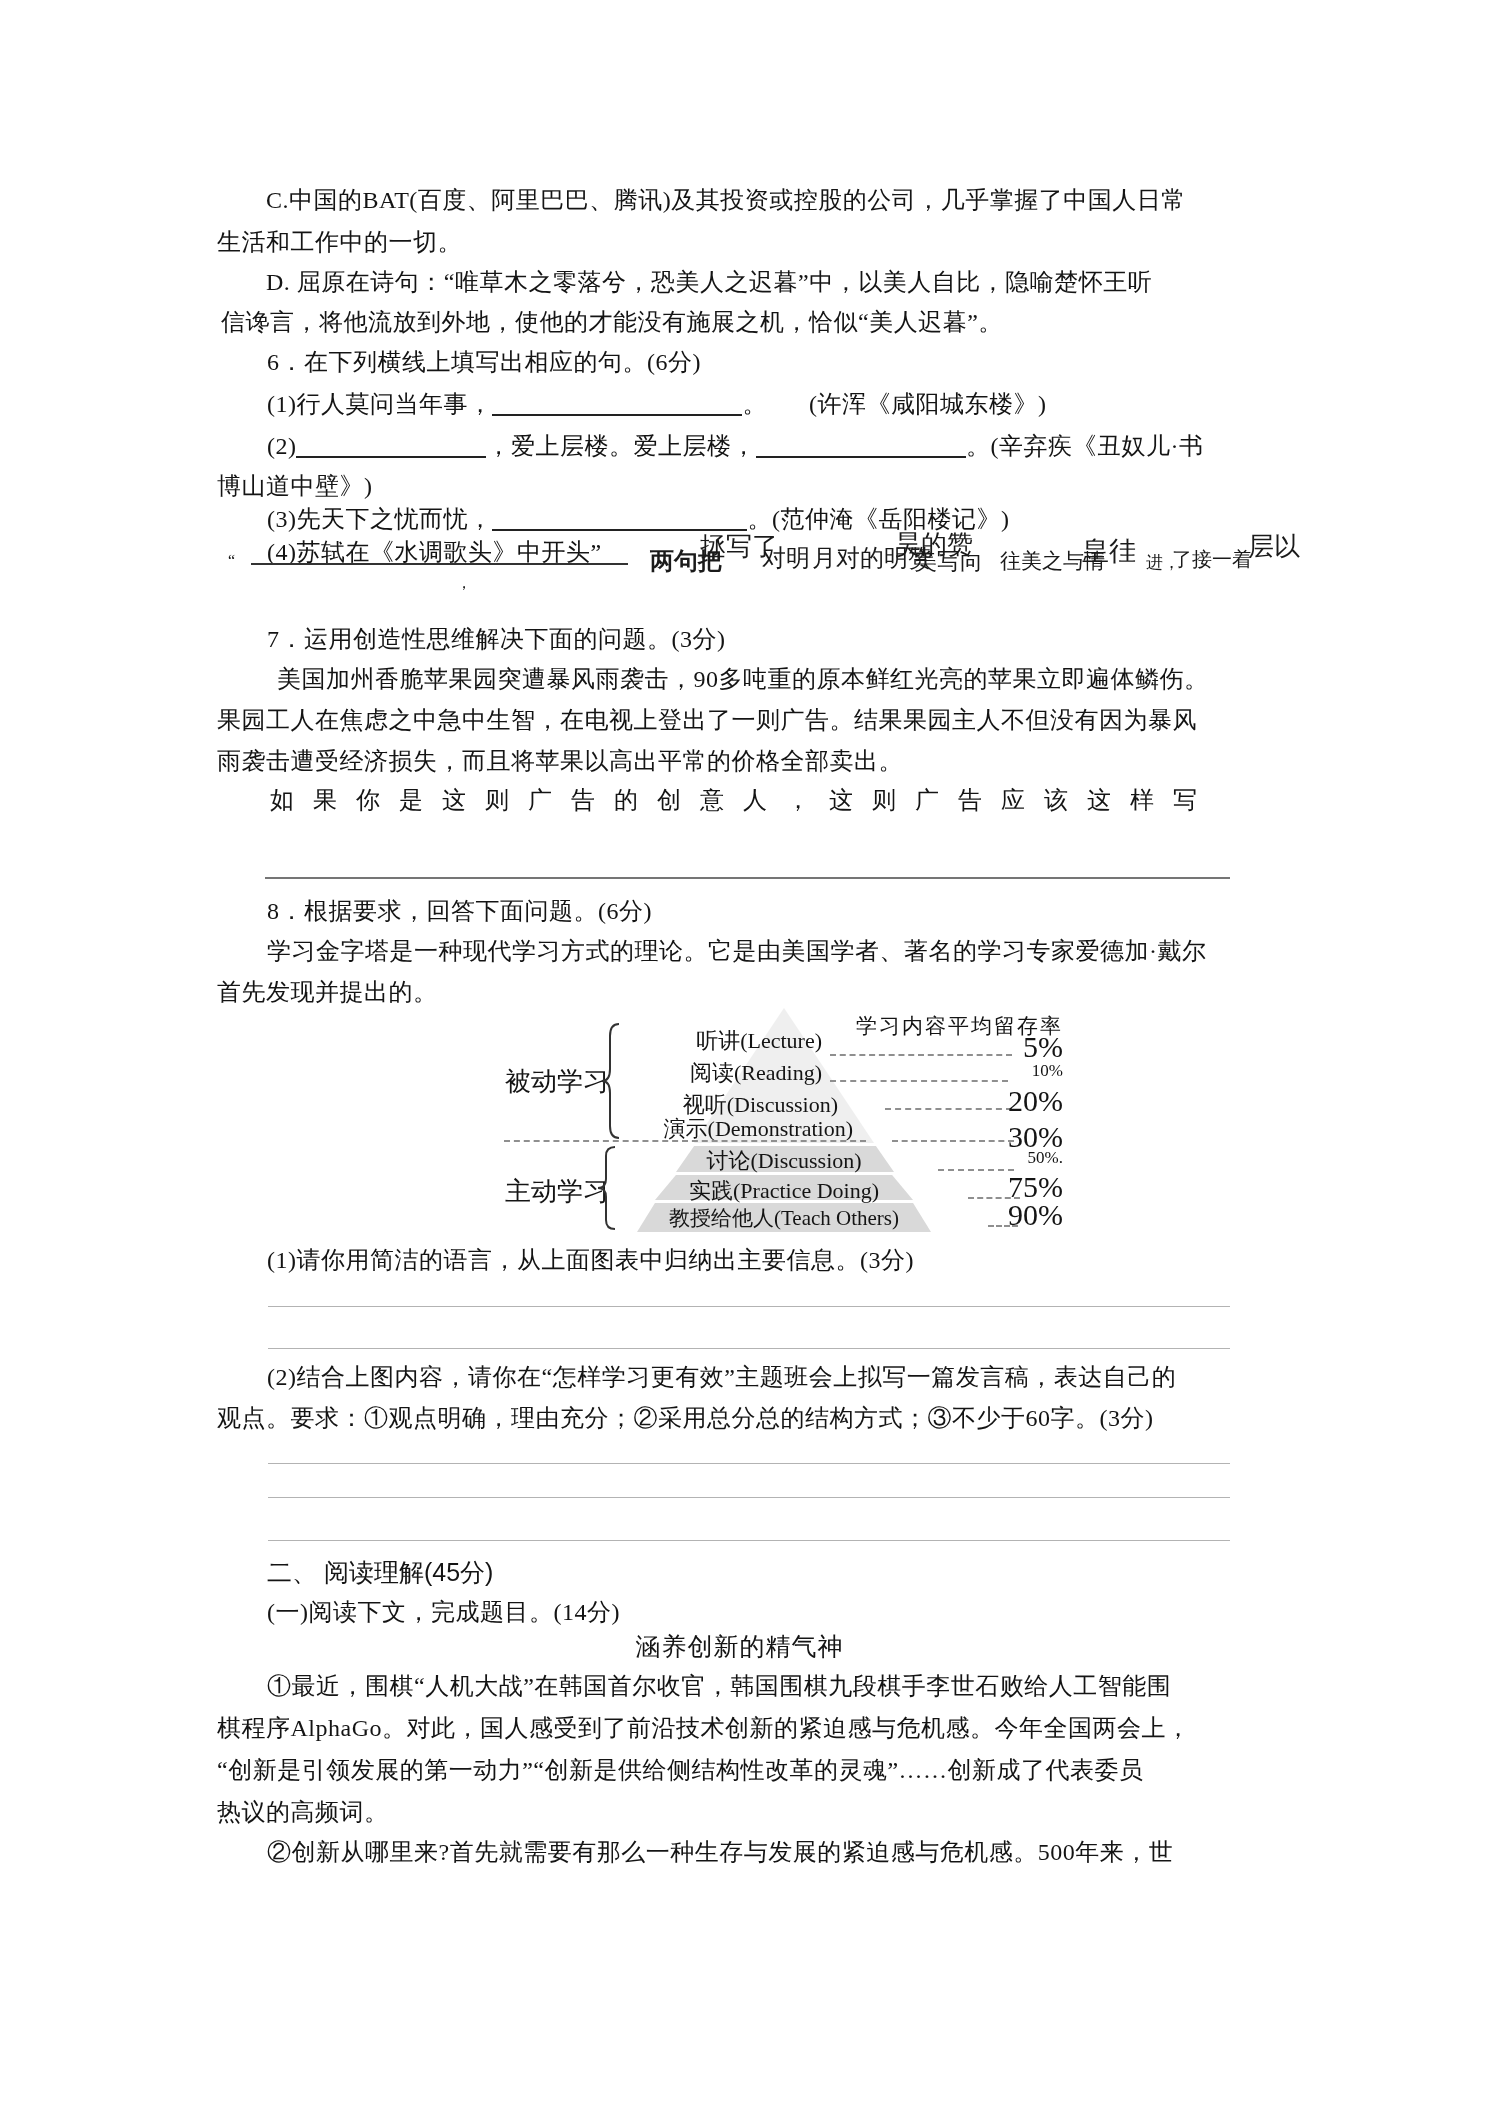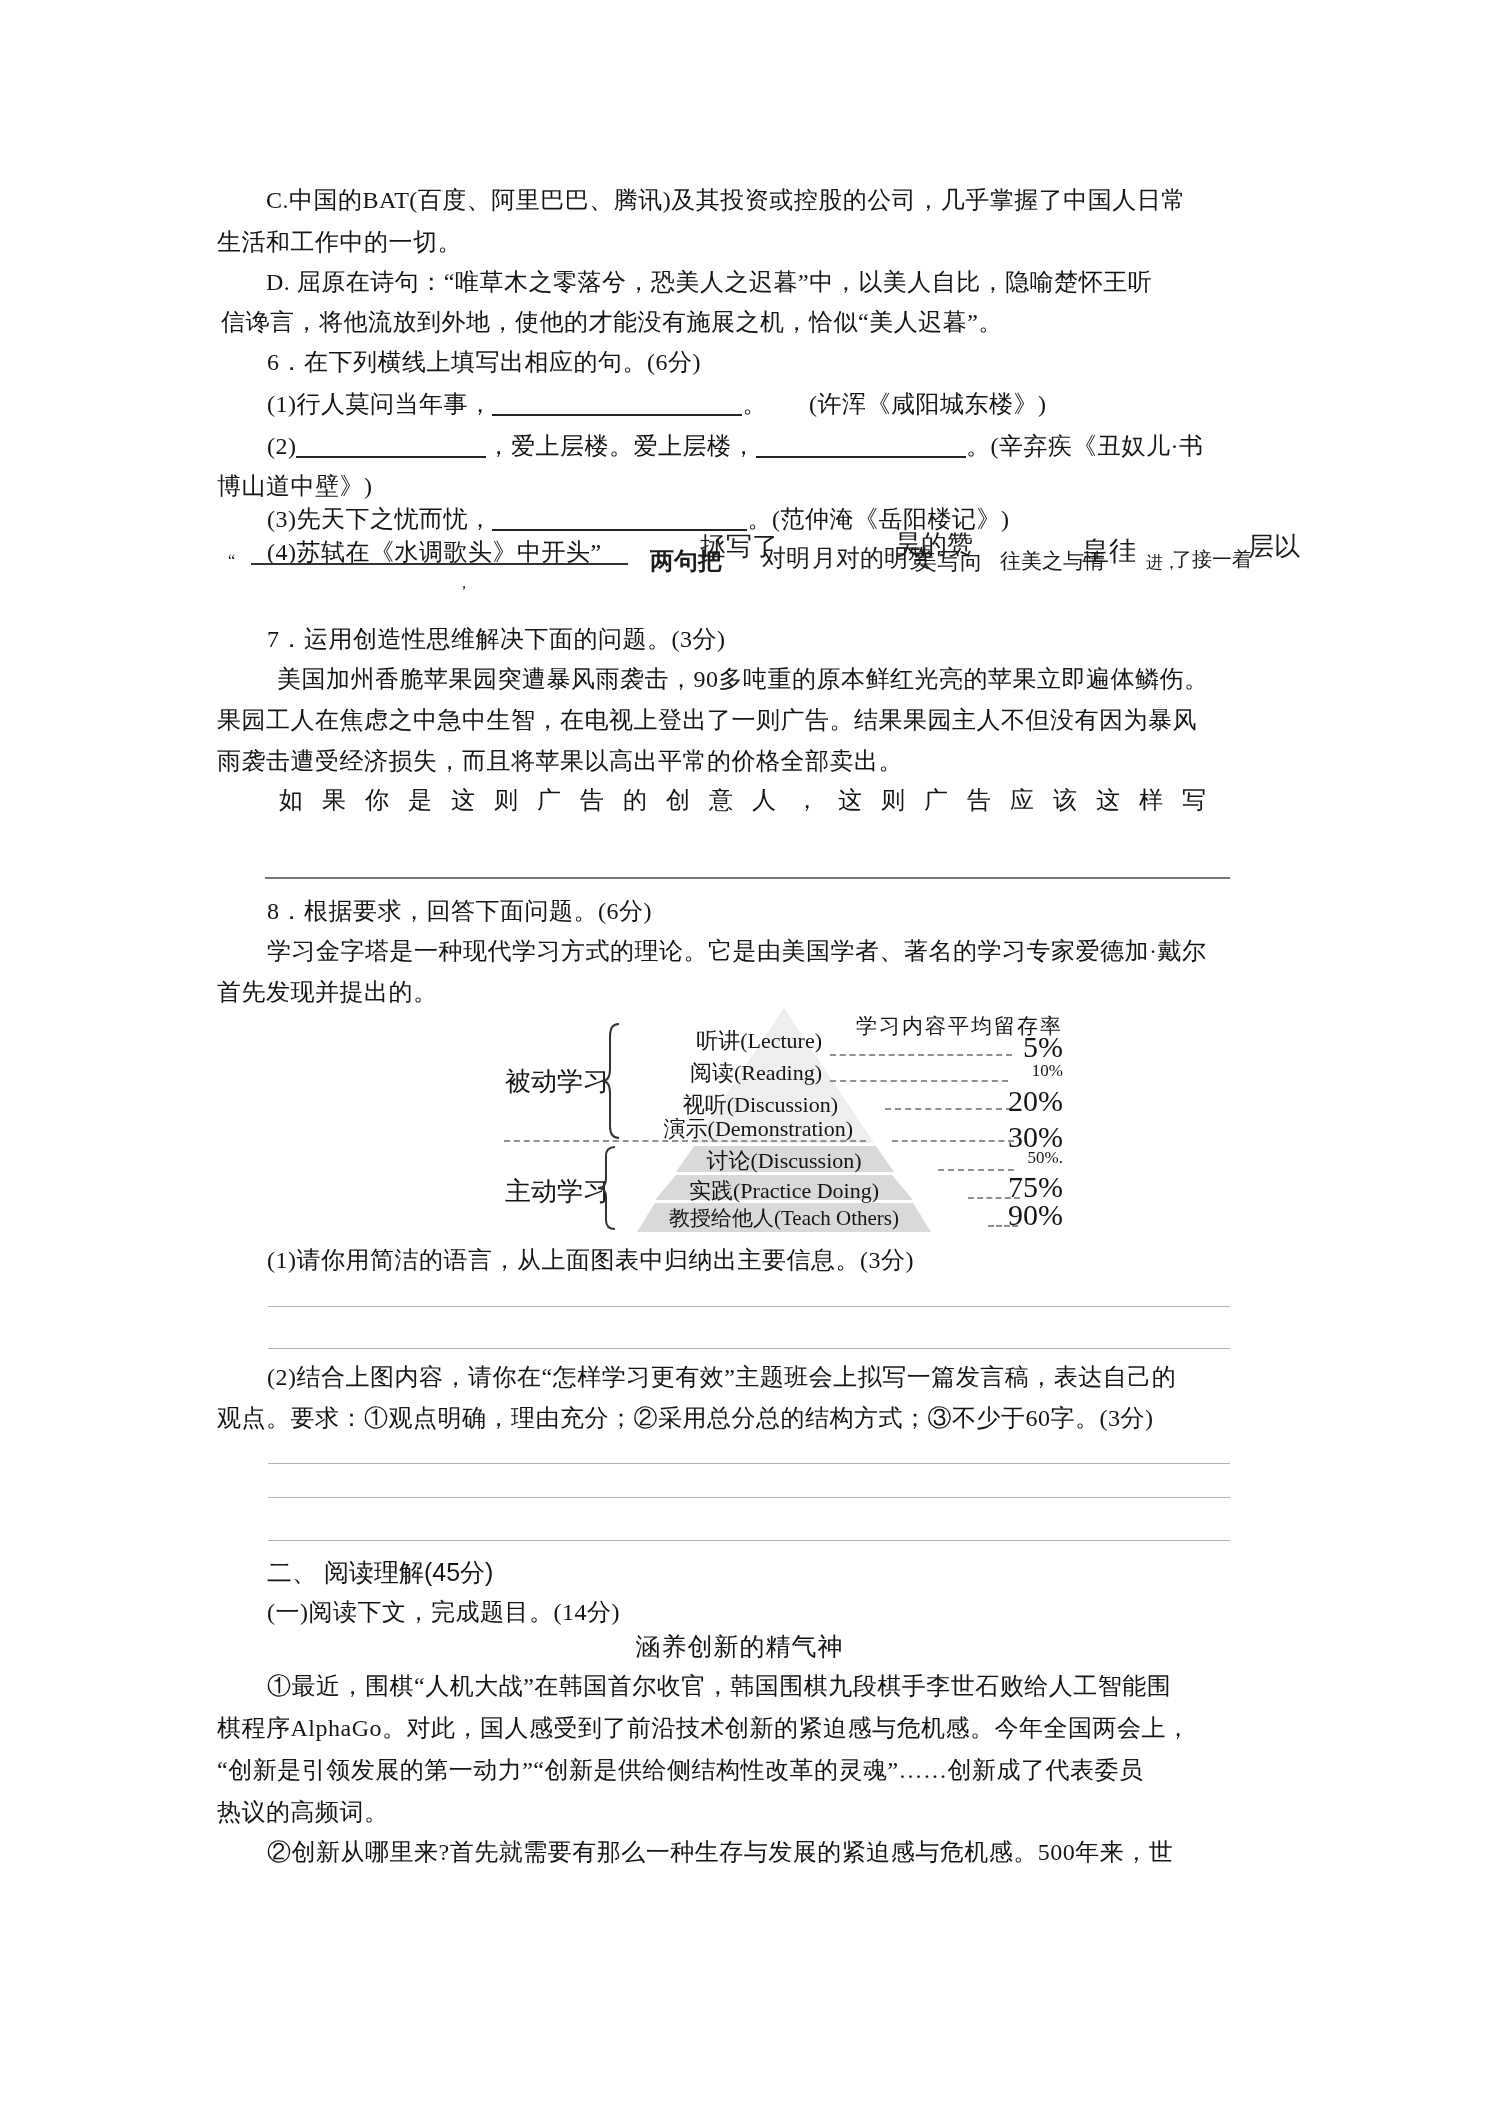--- a/index.html
+++ b/index.html
@@ -14,21 +14,21 @@
   .ansline.dark{border-top:2px solid #757575;}
   .leader{position:absolute;height:0;border-top:2px dashed #8f8f8f;}
   .pct{position:absolute;width:100px;text-align:right;font-size:30px;letter-spacing:0;}
   .pct.sm{font-size:17px;}
   .plabel{position:absolute;font-size:22px;letter-spacing:0;}
   .right{text-align:right;}
   .center{text-align:center;}
   .layer{position:absolute;background:#d9d9d9;}
   .tri{position:absolute;background:#ececec;opacity:.85;}
   .frag{position:absolute;line-height:1;}
-  .spaced{letter-spacing:19px;margin-left:9px;}
+  .spaced{letter-spacing:19px;}
   .gl{color:#1a1a1a;}
 </style>
 </head>
 <body>
 
 <div class="page">
 
   <div class="abs t" style="left:266px;top:186px">C.中国的BAT(百度、阿里巴巴、腾讯)及其投资或控股的公司，几乎掌握了中国人日常</div>
   <div class="abs t" style="left:217px;top:228px">生活和工作中的一切。</div>
   <div class="abs t" style="left:266px;top:268px">D. 屈原在诗句：“唯草木之零落兮，恐美人之迟暮”中，以美人自比，隐喻楚怀王听</div>

